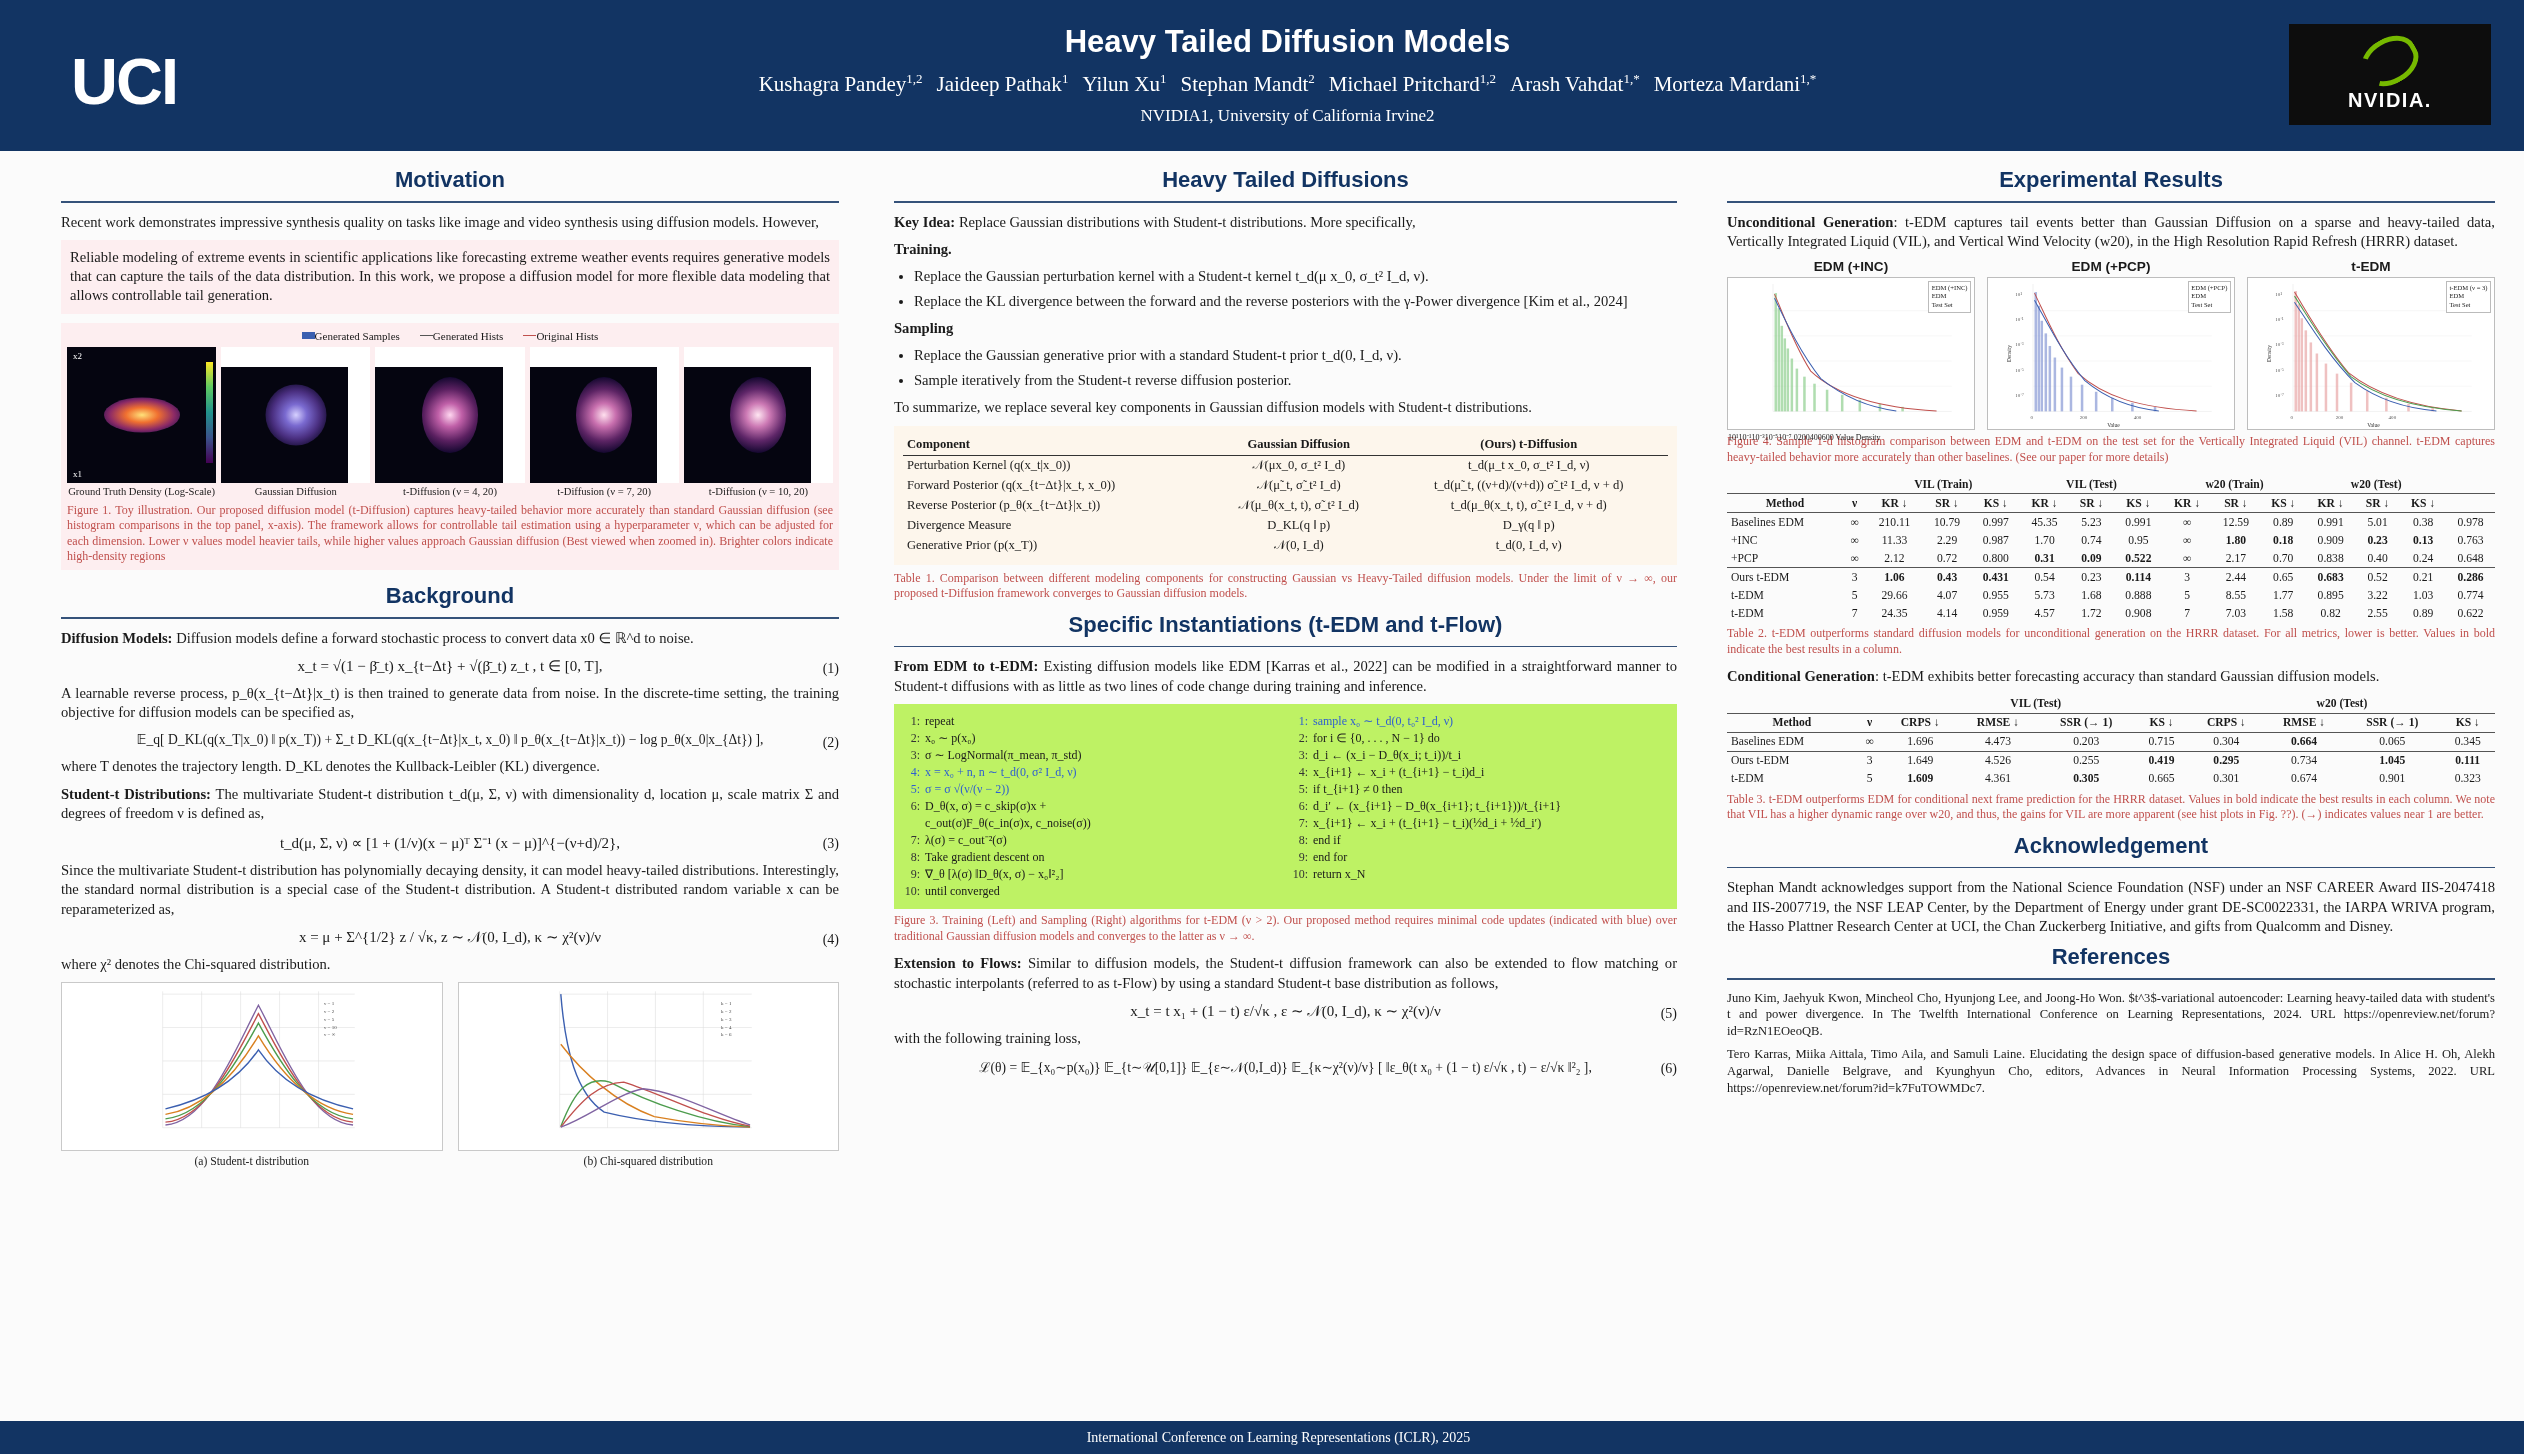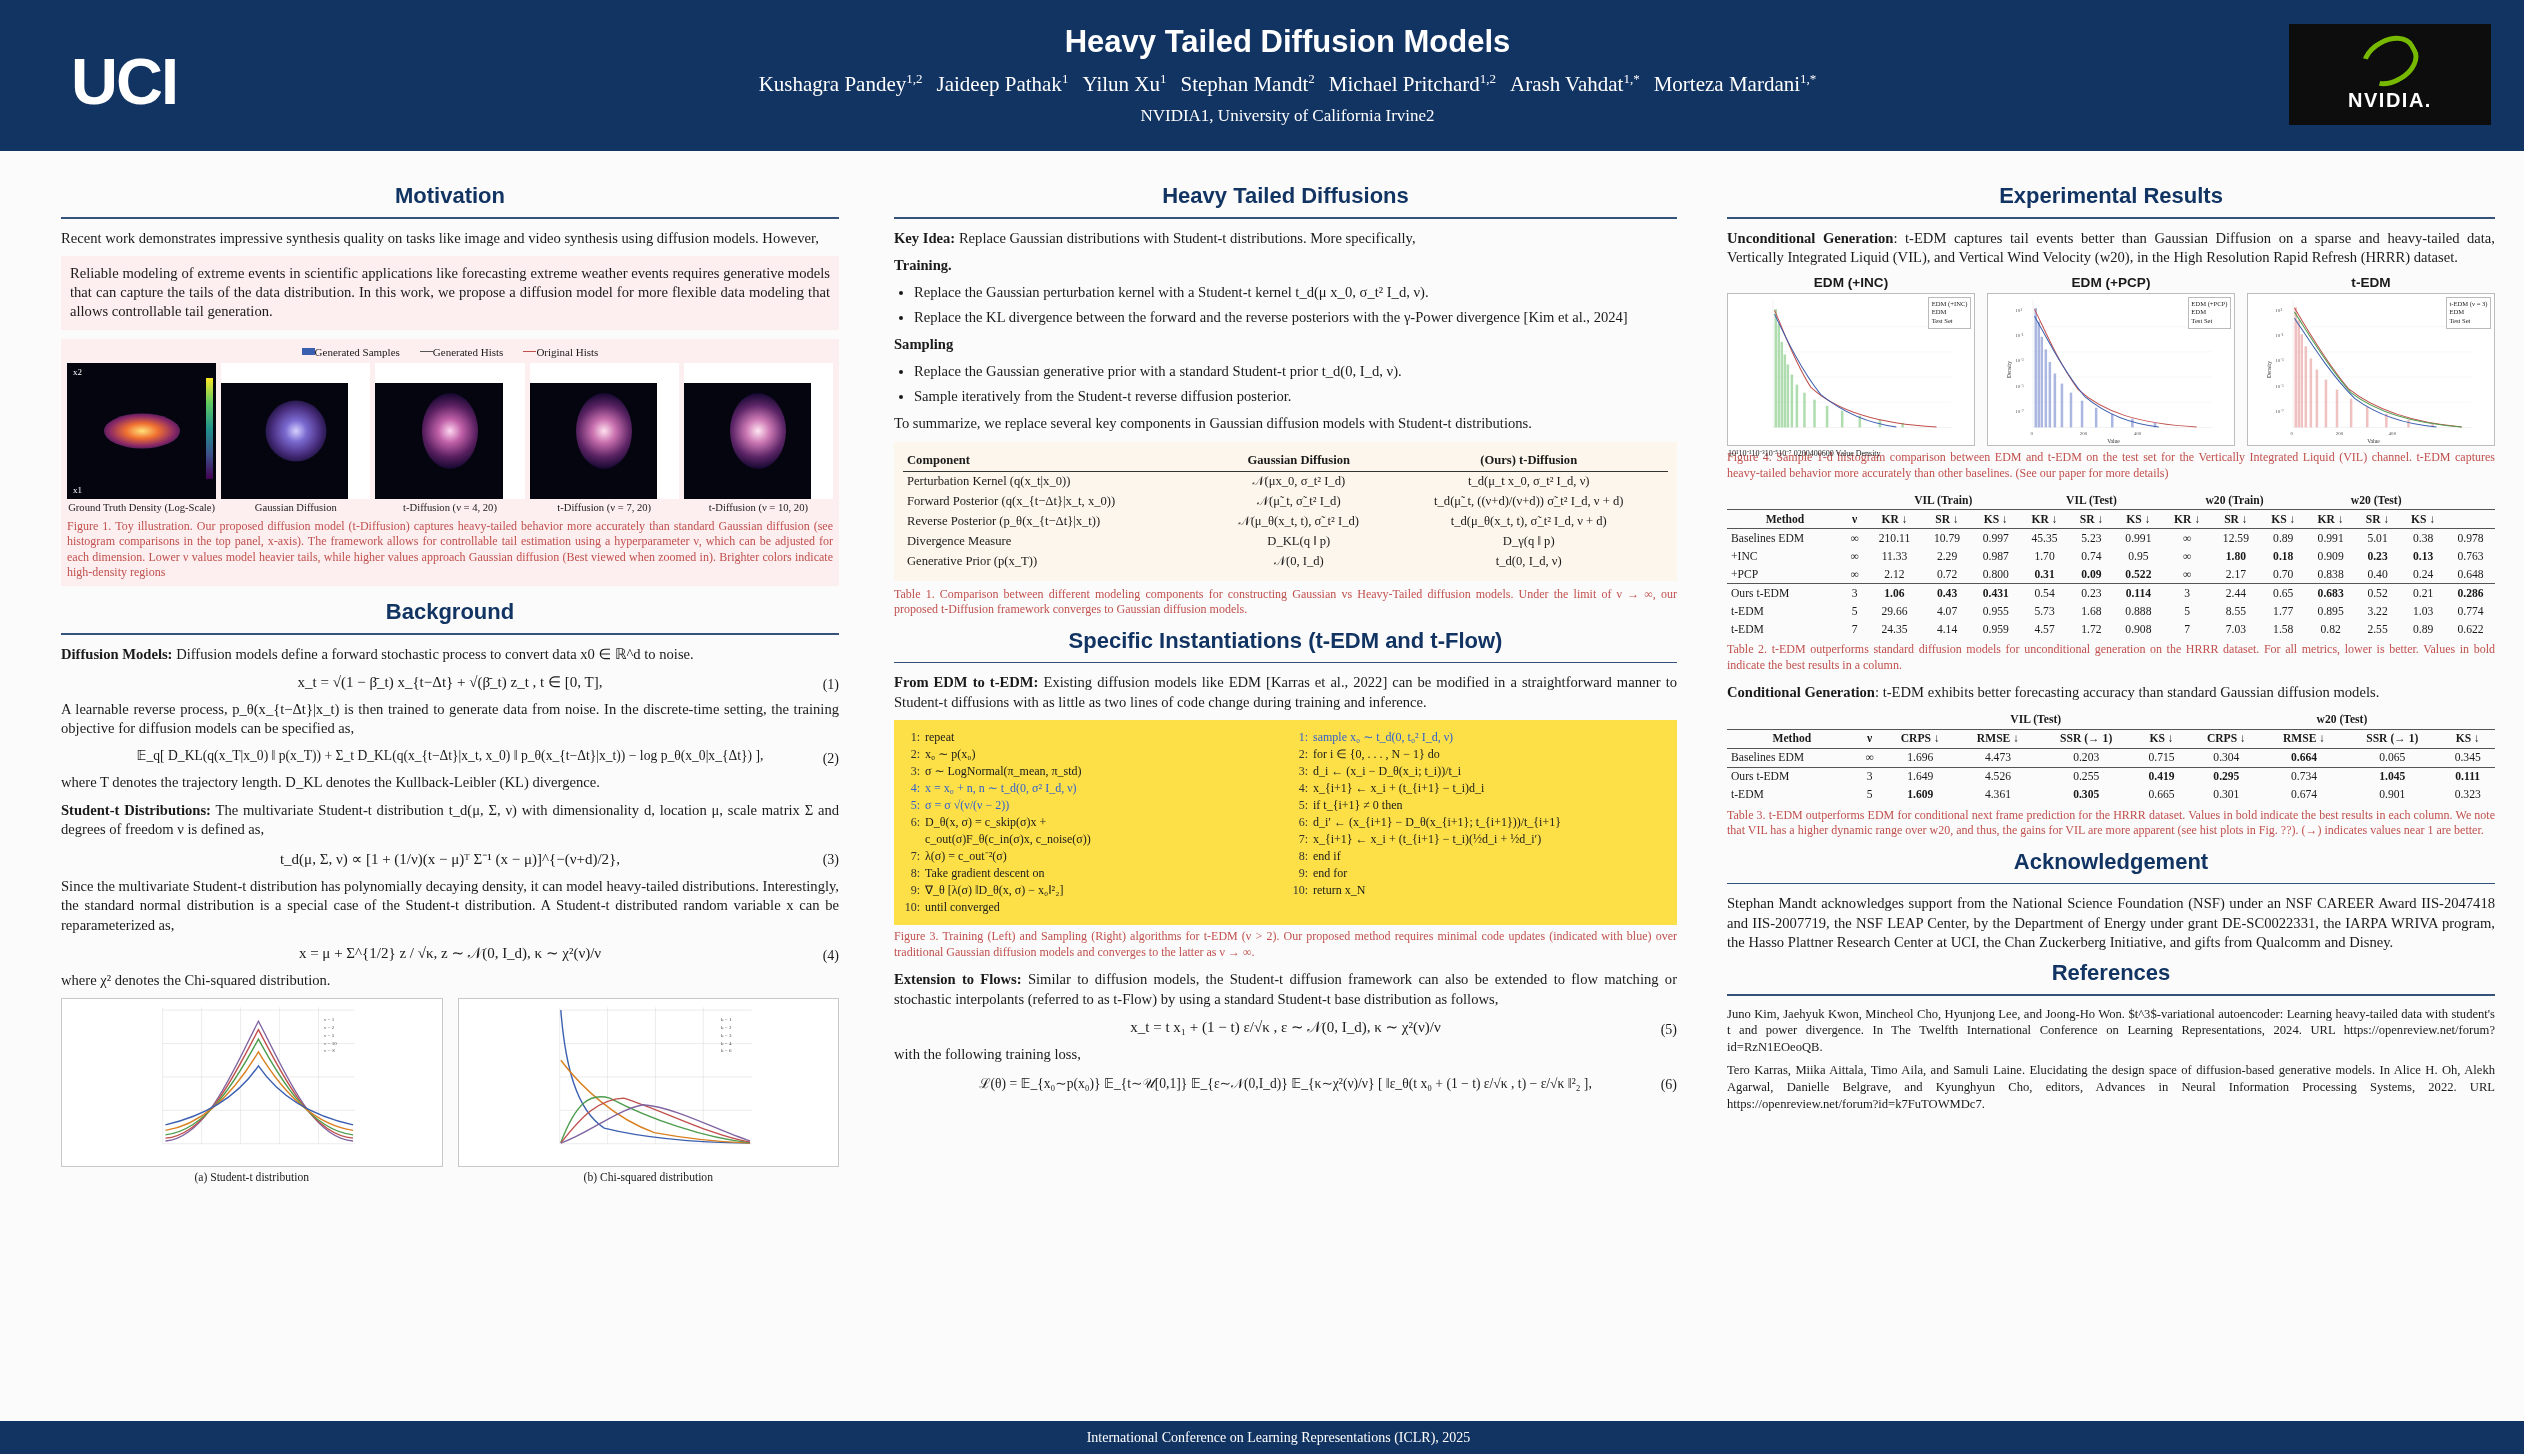--- a/index.html
+++ b/index.html
@@ -58,21 +58,21 @@
 
   
   .footer{
     position:absolute;left:0;bottom:0;width:2557px;height:33px;
     background:#123463;color:#ffffff;
     display:flex;align-items:center;justify-content:center;
     font-size:14px;font-family:"Liberation Serif", serif;
   }
 
   
-  .col{position:absolute;top:183px;}
+  .col{position:absolute;top:167px;}
   .col1{left:61px;width:778px;}
   .col2{left:894px;width:783px;}
   .col3{left:1727px;width:768px;}
 
   h2.sec{
     text-align:center;color:#123463;
     font-family:"Liberation Sans", sans-serif;
     font-weight:bold;font-size:22px;margin:0 0 5px 0;
     padding-bottom:3px;
   }
@@ -116,21 +116,21 @@
   .plotcap{text-align:center;font-size:11.6px;margin-top:4px;}
 
   
   table{border-collapse:collapse;width:100%;font-size:12.6px;}
   .t1 td,.t1 th{padding:2.5px 4px;text-align:center;}
   .t1 .lft{text-align:left;}
   .hline{border-top:1px solid #333;}
   .hline-thin{border-top:0.5px solid #555;}
 
   
-  .algo{display:flex;gap:11px;background:#fde047;padding:9px;}
+  .algo{display:flex;gap:11px;background:#bef264;padding:9px;}
   .algo-col{flex:1;font-family:"Liberation Serif", serif;font-size:12px;line-height:1.42;}
   .algo-col .ln{white-space:nowrap;}
   .num{display:inline-block;width:17px;color:#333;text-align:right;margin-right:5px;}
   .blue{color:#2f5fd0;}
 
   
   .chartrow{display:flex;gap:12px;}
   .chartbox{flex:1;background:#ffffff;border:0.5px solid #bdbdbd;height:151px;position:relative;}
   .charttitle{text-align:center;font-size:13.6px;font-weight:bold;margin-bottom:3px;font-family:"Liberation Sans",sans-serif;}
   .chartlegend{position:absolute;right:3px;top:3px;background:rgba(255,255,255,.9);border:0.5px solid #bbb;font-size:6.6px;padding:1.5px 2.5px;line-height:1.35;}

